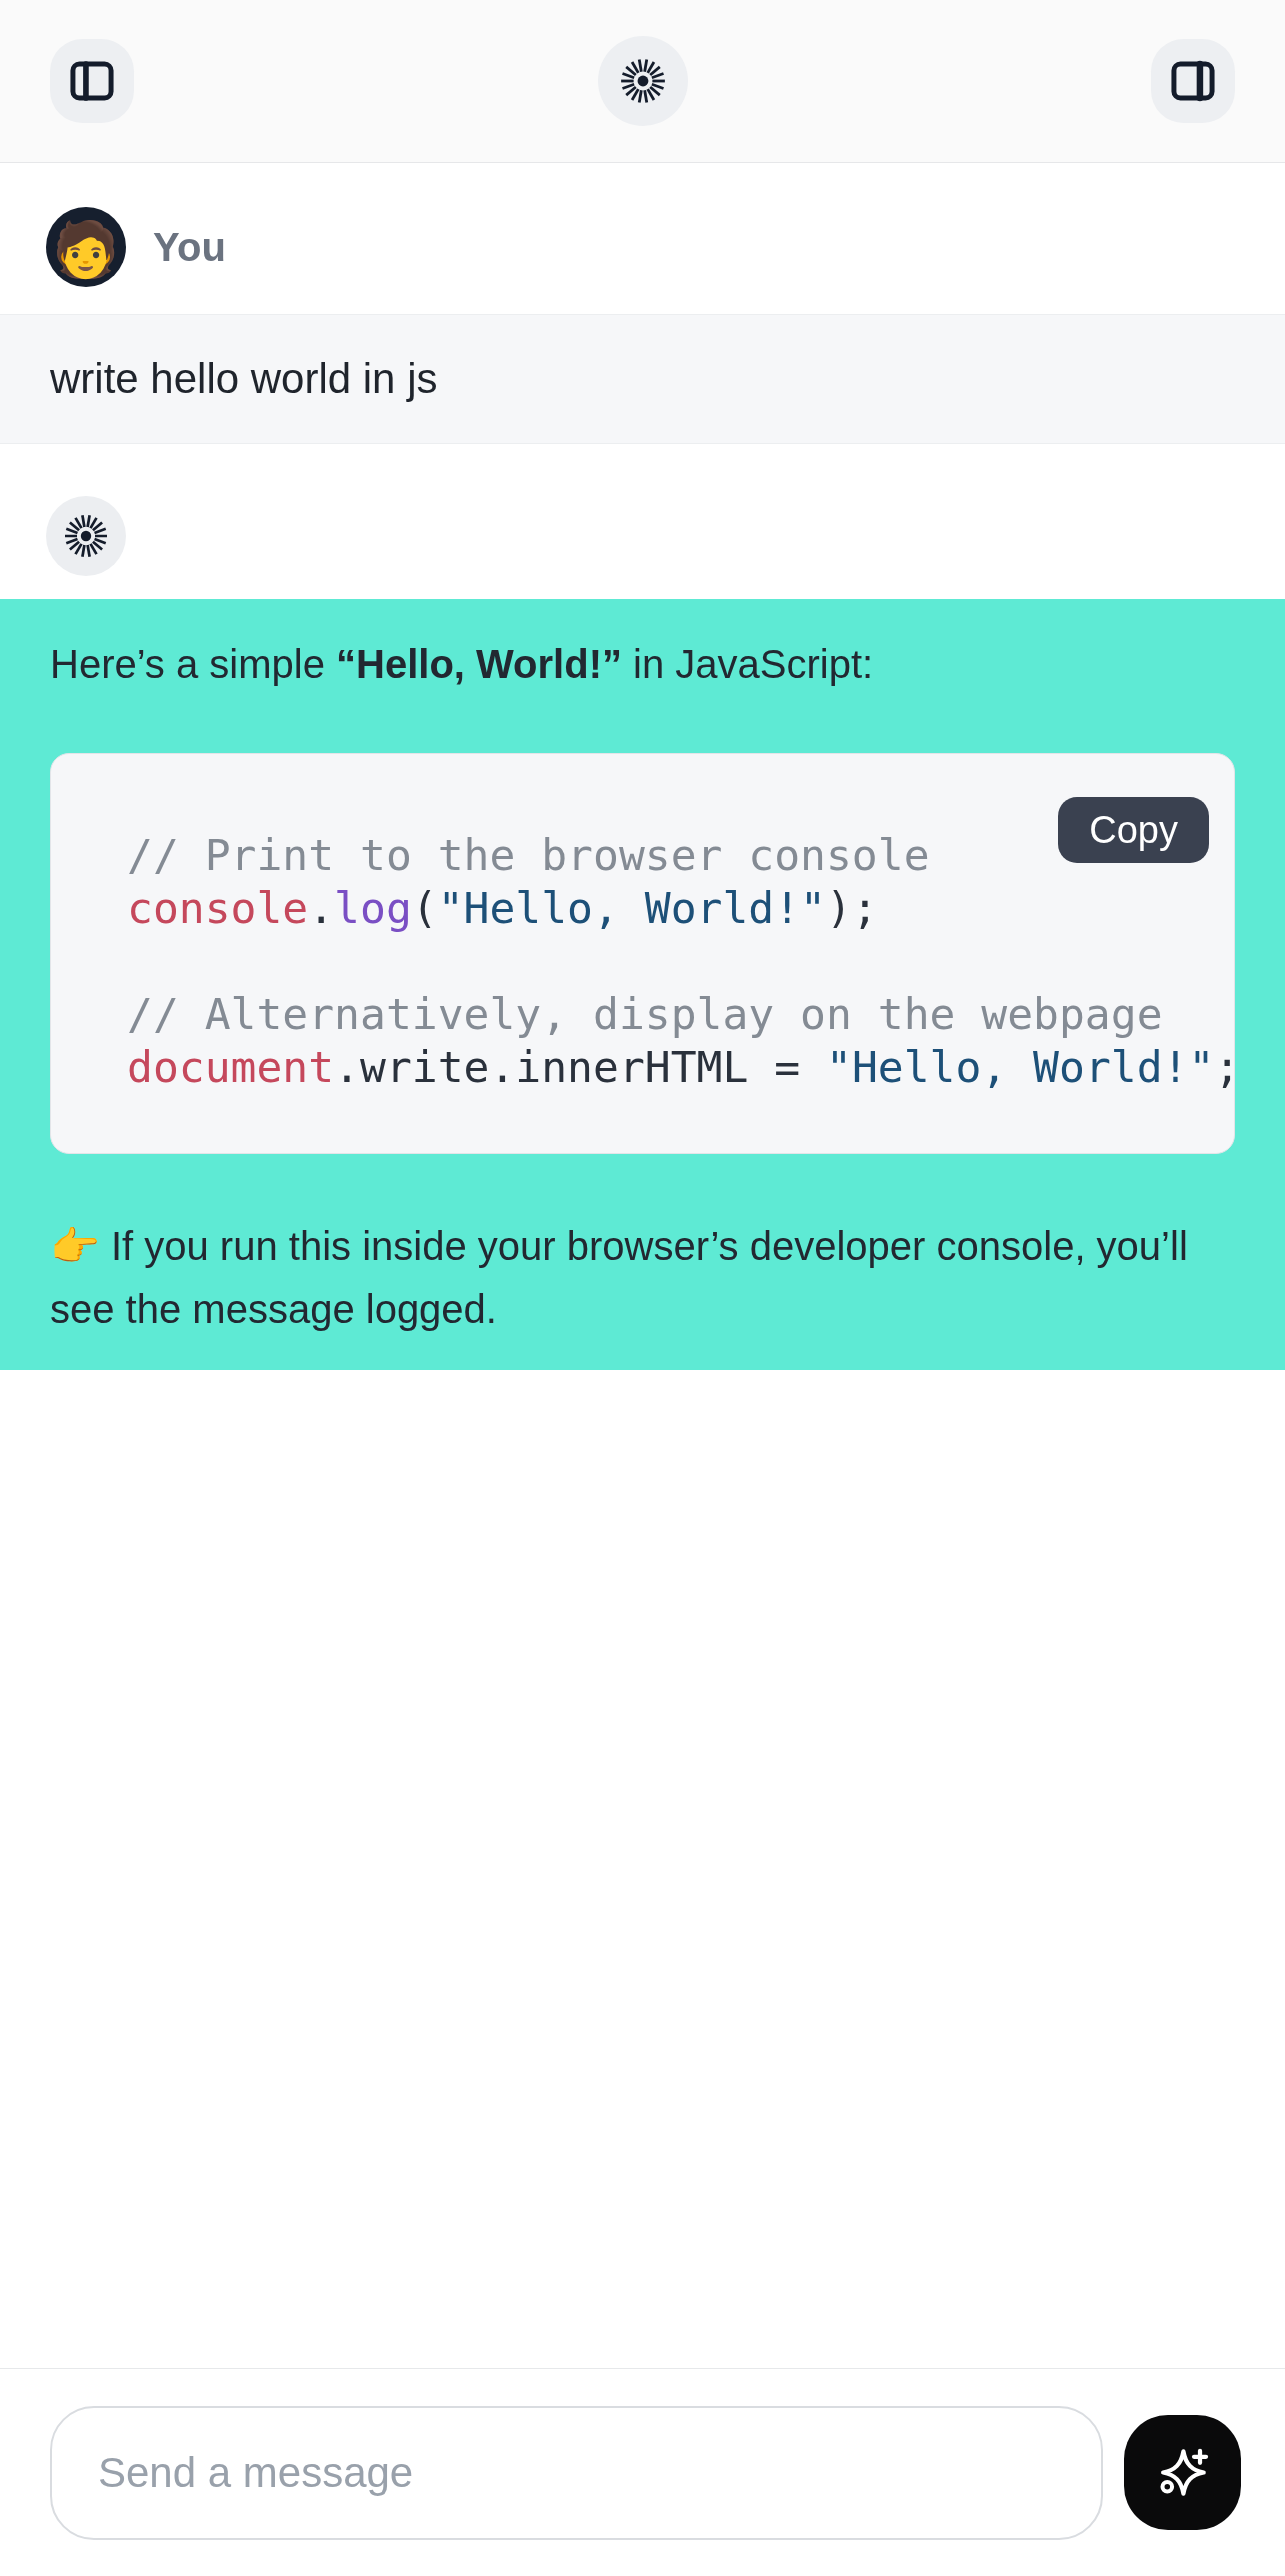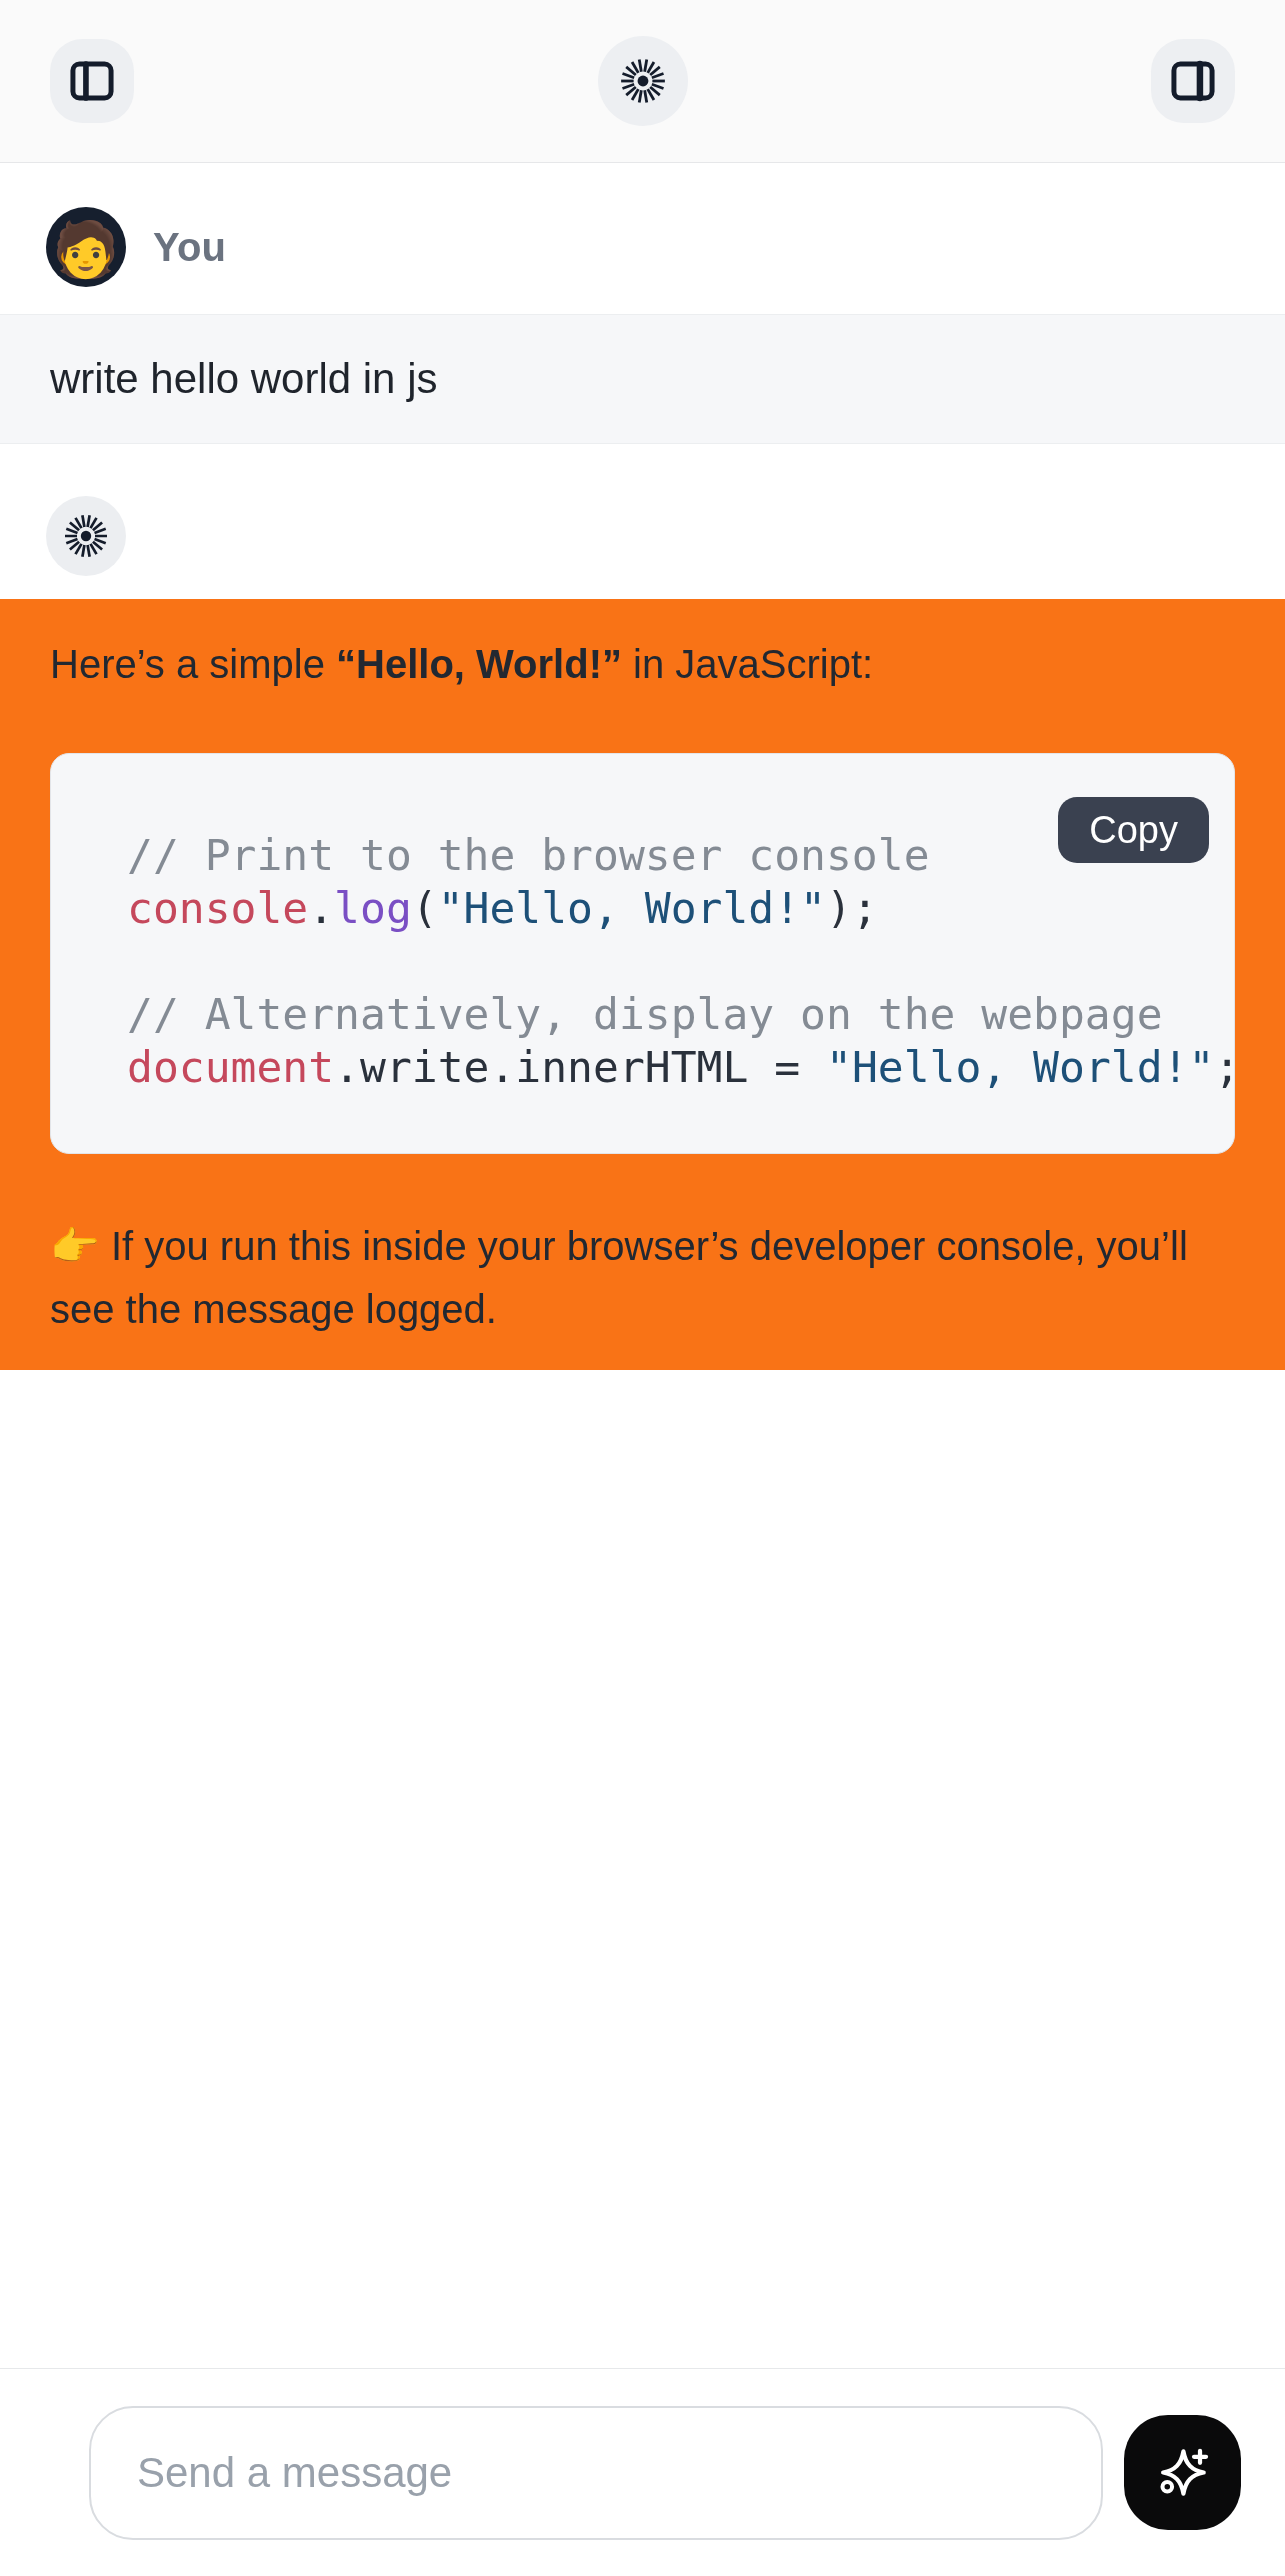--- a/index.html
+++ b/index.html
@@ -41,21 +41,21 @@
   .sender { font-size:40px; font-weight:700; color:#6b7380; letter-spacing:0.2px; }
 
   .user-band {
     margin-top:27px; width:100%;
     background:#f6f7f9; border:1.9px solid #eceef0; border-left:none; border-right:none;
     padding:40px 50px;
   }
   .user-band p { font-size:42px; color:#1f242c; }
 
   .bot-band {
-    margin-top:23px; width:100%; background:#f97316;
+    margin-top:23px; width:100%; background:#5eead4;
     padding:34px 50px 29px 50px;
   }
   .para { font-size:40px; line-height:63px; color:#222831; }
   .para .b, .intro .b { font-weight:700; }
   .intro { margin-bottom:57px; }
   .note { margin:0; }
   .question { margin-top:46px; }
 
   
   .codeblock {
@@ -80,21 +80,21 @@
 
   
   .composer {
     position:absolute; left:0; right:0; bottom:0; height:208px;
     background:#ffffff; border-top:1.9px solid #e6e8ea;
     display:flex; align-items:center; padding:0 44px 0 50px; gap:21px;
   }
   .msg-input {
     flex:1; height:134px; border:2.9px solid #d9dce0; border-radius:44px;
     background:#ffffff; outline:none; padding:0 46px;
-    font-family:"Liberation Sans", sans-serif; font-size:42px; color:#1f242c;margin-left:39px;
+    font-family:"Liberation Sans", sans-serif; font-size:42px; color:#1f242c;
   }
   .msg-input::placeholder { color:#99a1ab; opacity:1; }
   .send-btn {
     width:117px; height:115px; border:none; cursor:pointer;
     background:#0a0a0b; border-radius:44px;
     display:flex; align-items:center; justify-content:center; flex:0 0 auto;
   }
 </style>
 </head>
 <body>

